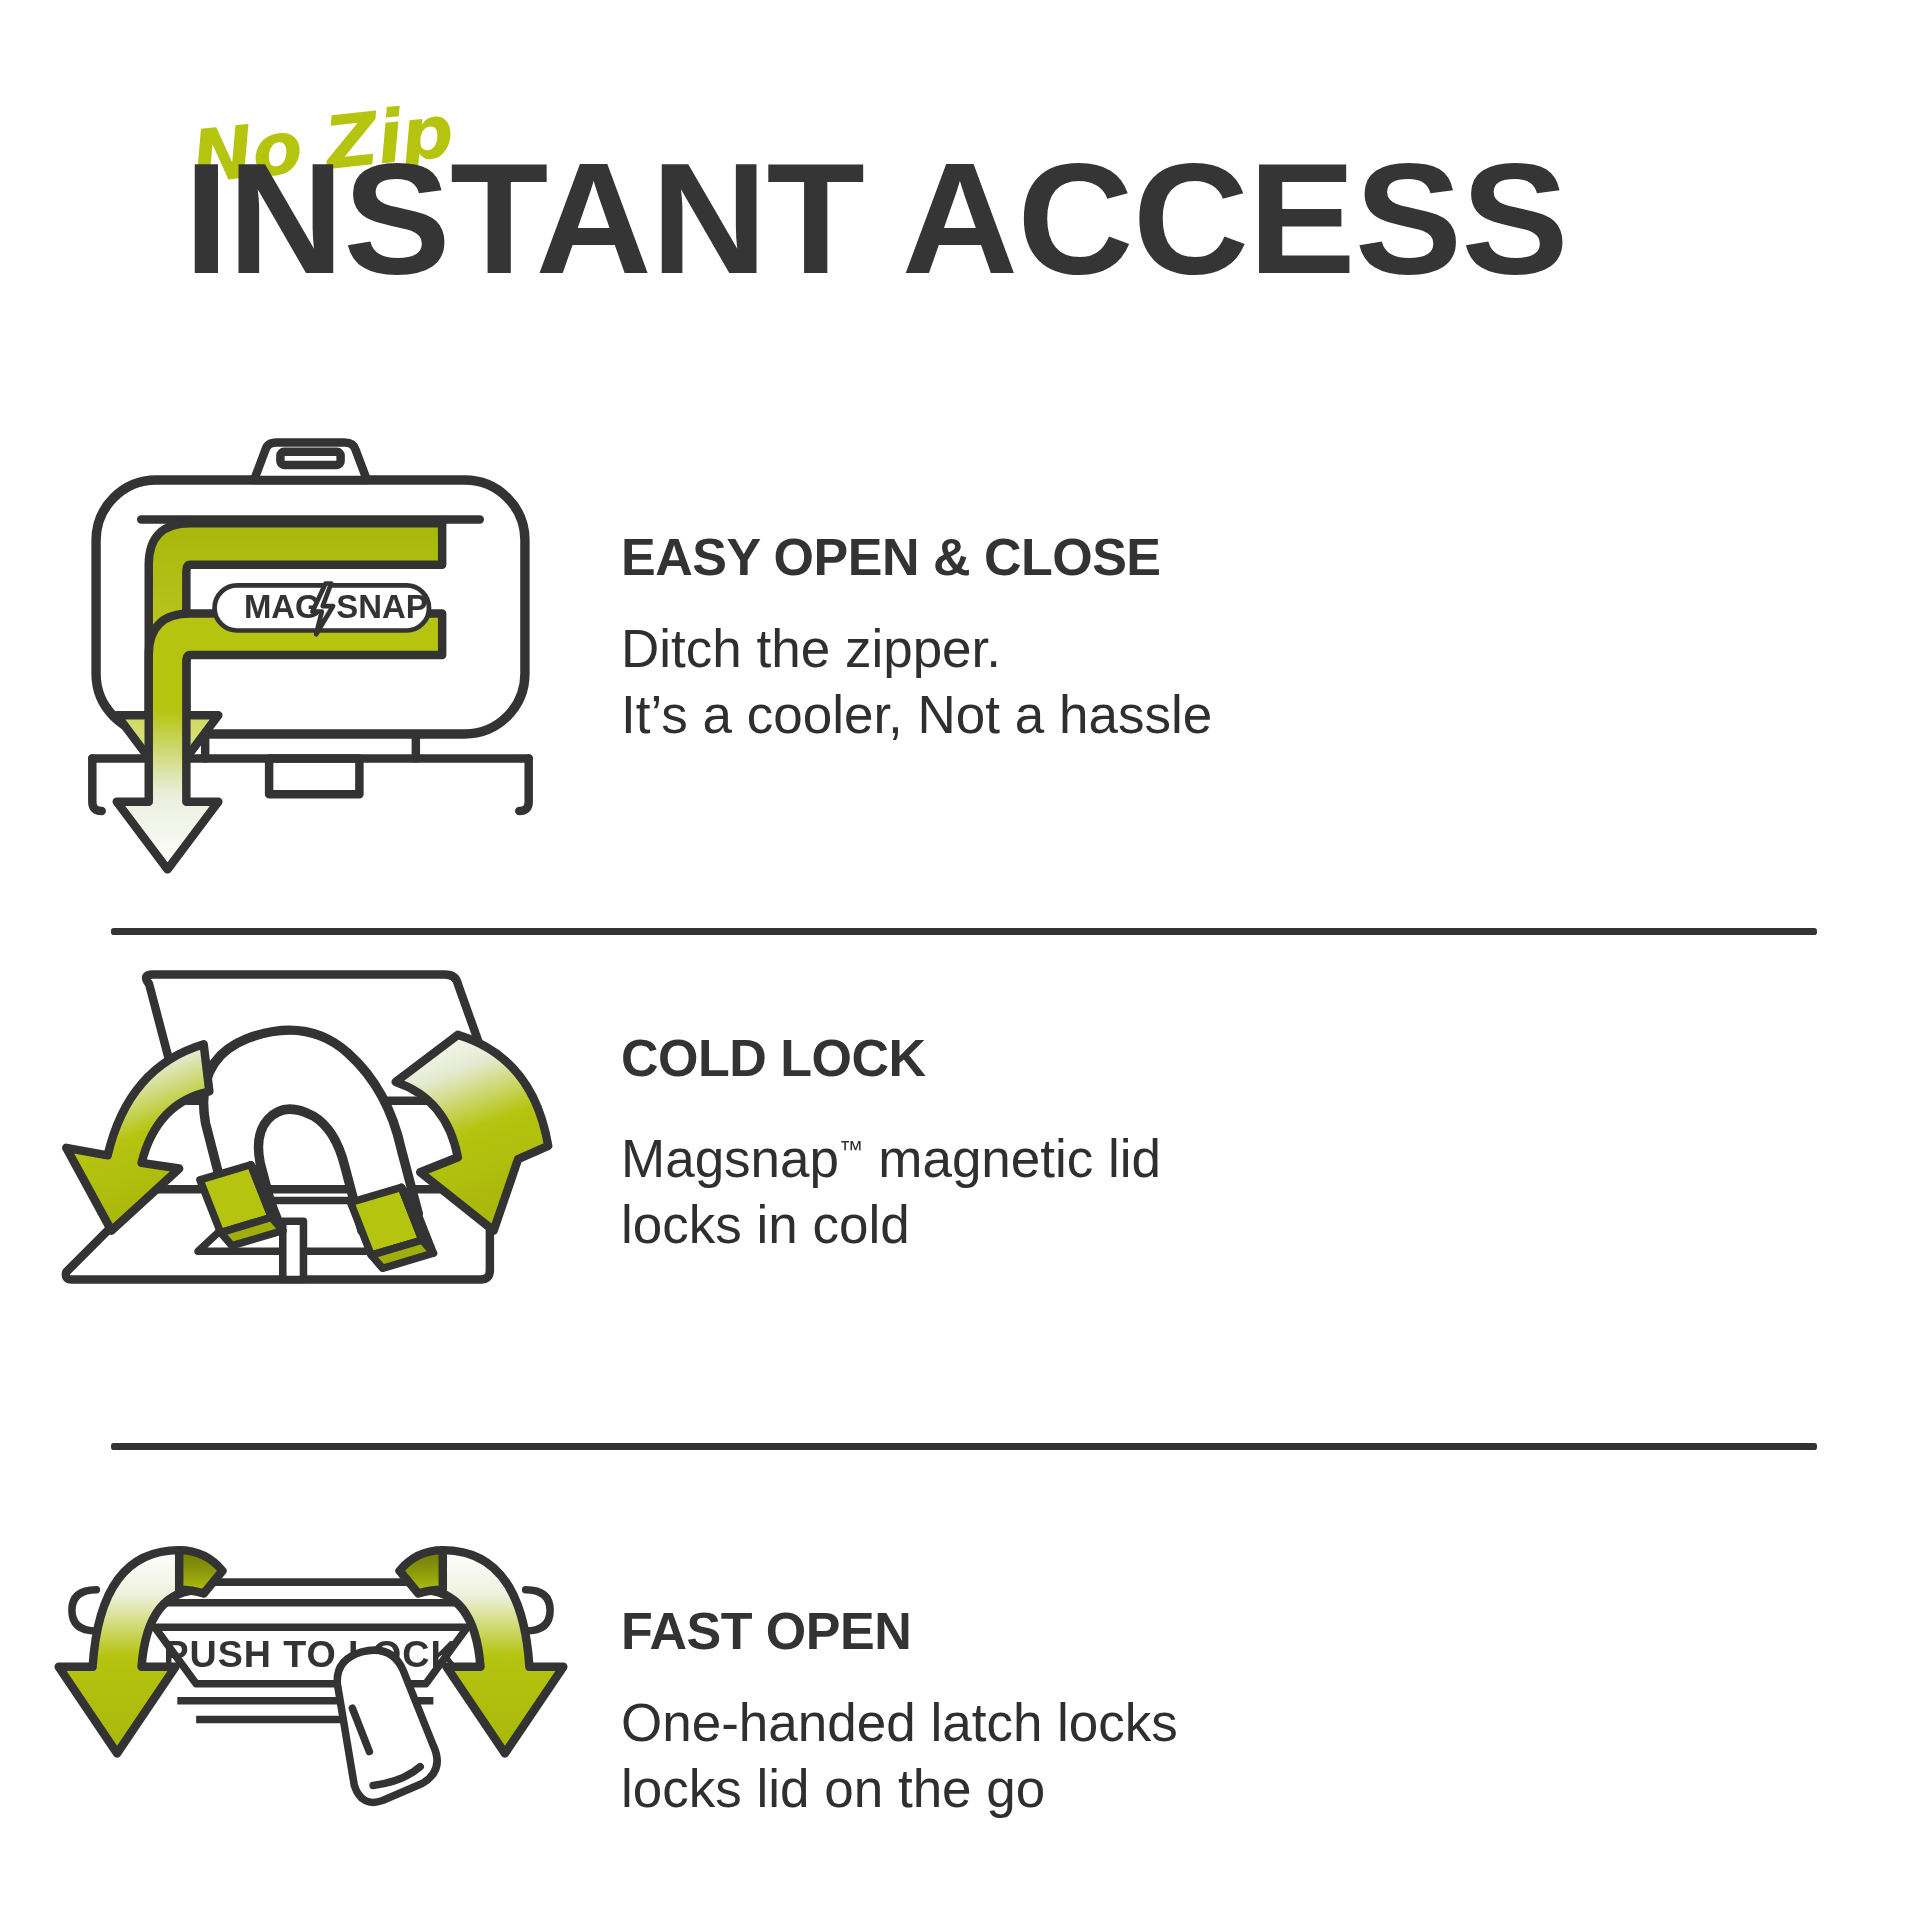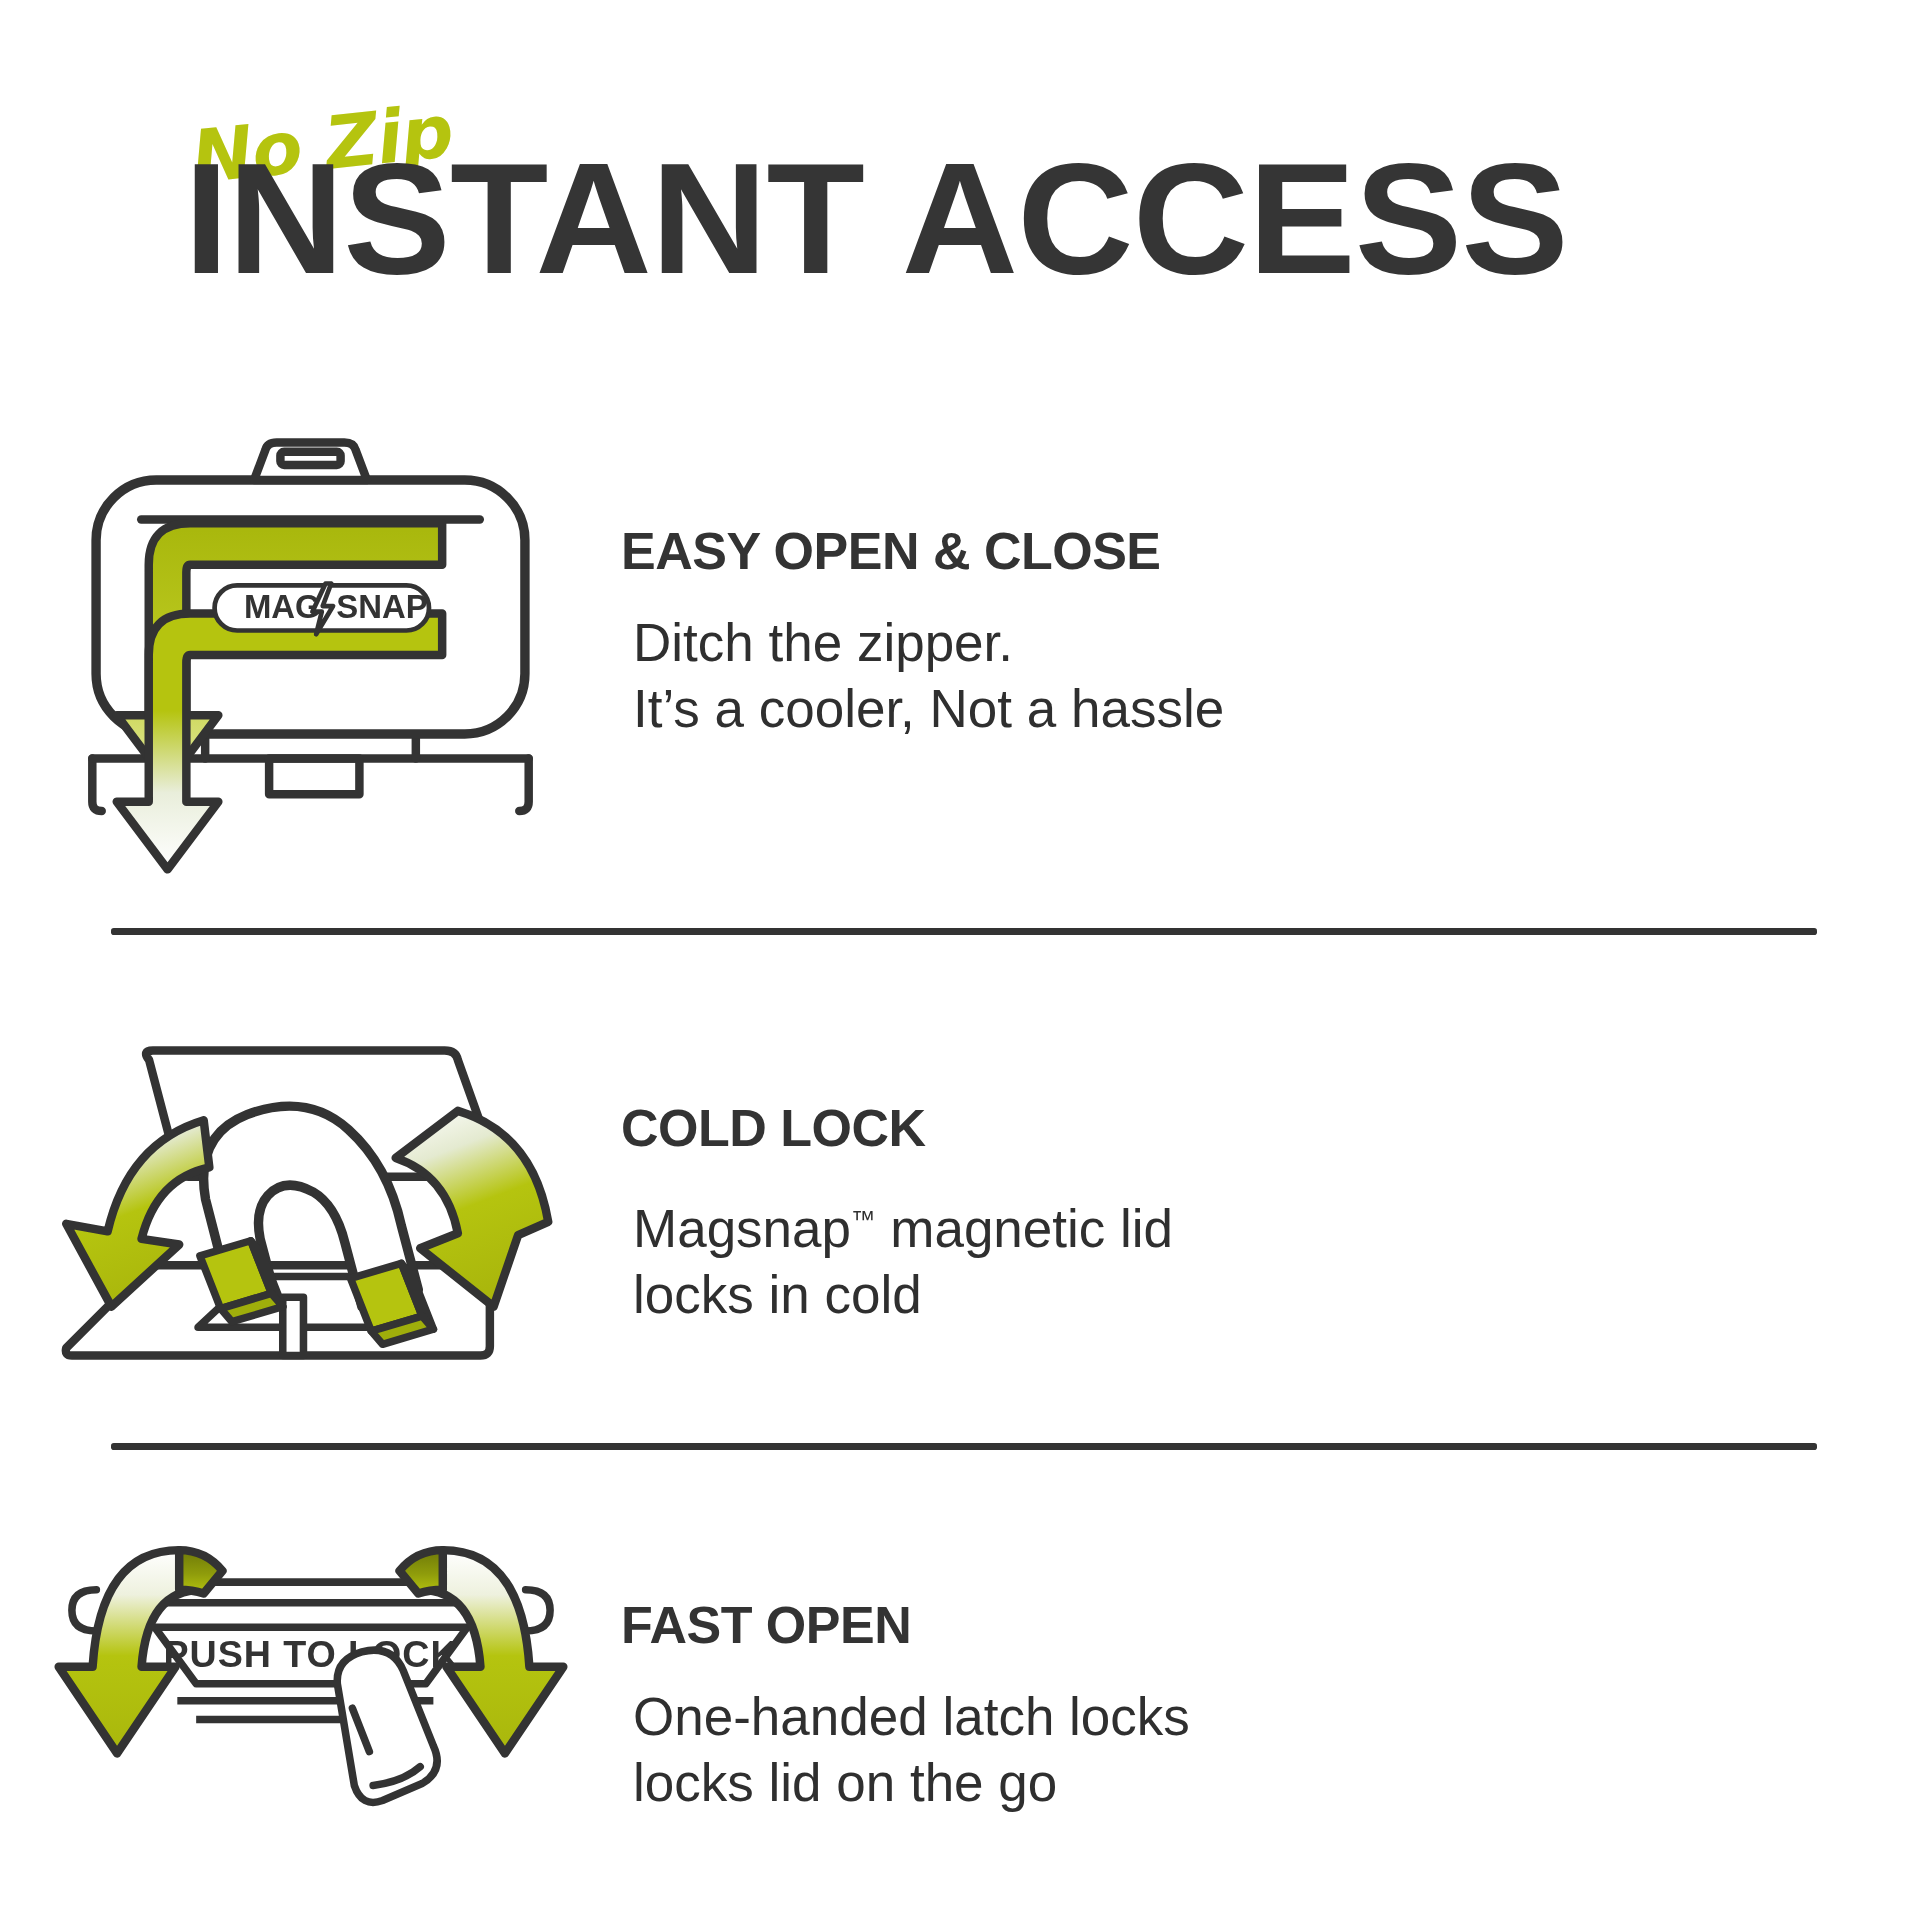--- a/index.html
+++ b/index.html
@@ -33,21 +33,21 @@
     color:#353535;
     letter-spacing:-0.9px;
     transform:scaleX(1.02);
     transform-origin:left top;
     white-space:nowrap;
   }
 
   
   .section{position:absolute;left:0;width:1928px;display:flex;align-items:center;}
   .sec1{top:433px;height:395px;justify-content:flex-end;}
-  .sec2{top:1024px;height:377px;}
+  .sec2{top:948px;height:377px;}
   .sec3{top:1507px;height:395px;}
 
   .iconwrap{
     position:relative;
     width:621px;flex:0 0 621px;
     height:100%;
     display:flex;align-items:center;justify-content:center;
   }
   .textwrap{
     flex:1 1 auto;
@@ -63,21 +63,21 @@
     letter-spacing:-0.5px;
     margin:0 0 15px 0;
     white-space:nowrap;
   }
   .sec-body{
     font-family:"Liberation Sans", sans-serif;
     font-weight:400;
     font-size:53px;
     line-height:66px;
     color:#2f2f2f;
-    margin:12px;
+    margin:0;
   }
   .sec-body .tm{font-size:24.5px;vertical-align:super;letter-spacing:0;}
 
   
   .divider{
     position:absolute;left:111px;width:1706px;height:6.6px;
     background:#333333;border-radius:2.8px;
   }
   .div1{top:928px;}
   .div2{top:1443px;}

